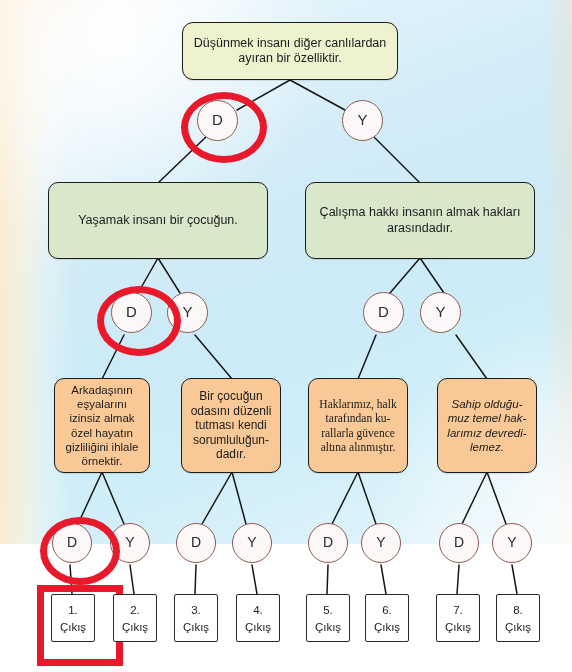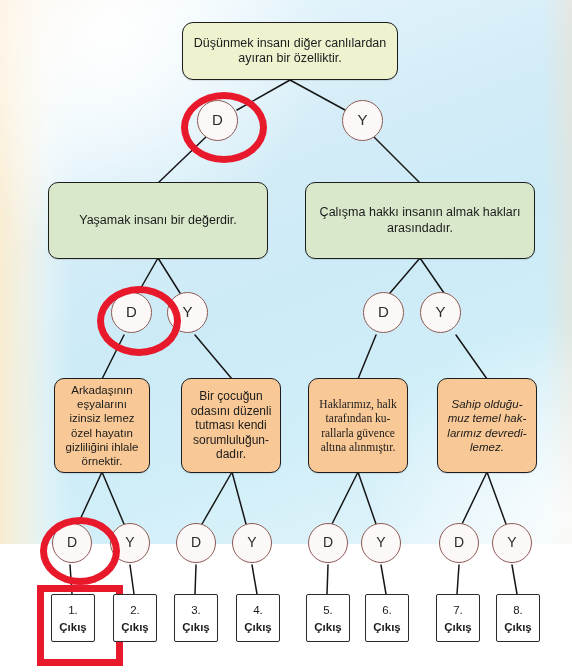--- a/index.html
+++ b/index.html
@@ -100,21 +100,21 @@
     border: 1.6px solid #2b2b2b;
     background: #ffffff;
     border-radius: 2px;
     flex-direction: column;
     font-size: 11.5px;
     color: #1b1b1b;
     line-height: 1.45;
     padding-top: 2px;
   }
   .exitbox .num { display:block; }
-  .exitbox .lbl { display:block;font-weight:bold; }
+  .exitbox .lbl { display:block; }
 
   
   .redrect {
     position: absolute;
     border: 7px solid #e8192b;
     background: transparent;
     z-index: 2;
   }
 </style>
 </head>
@@ -169,21 +169,21 @@
   <div class="node circle" style="left:197px; top:100px; width:41px; height:41px;">
     <span>D</span>
   </div>
   <div class="redring" style="left:181px; top:92px; width:72px; height:57px;"></div>
 
   <div class="node circle" style="left:342px; top:100px; width:41px; height:41px;">
     <span>Y</span>
   </div>
 
   <div class="node rbox level2" style="left:48px; top:182px; width:220px; height:77px; font-size:12.5px;">
-    <span>Yaşamak insanı bir değerdir.</span>
+    <span>Yaşamak insanı bir çocuğun.</span>
   </div>
 
   <div class="node rbox level2" style="left:305px; top:182px; width:230px; height:77px; font-size:12.5px;">
     <span>Çalışma hakkı insanın almak hakları arasındadır.</span>
   </div>
 
   <div class="node circle" style="left:111px; top:292px; width:41px; height:41px;">
     <span>D</span>
   </div>
   <div class="redring" style="left:97px; top:286px; width:70px; height:56px;"></div>
@@ -194,21 +194,21 @@
 
   <div class="node circle" style="left:363px; top:292px; width:41px; height:41px;">
     <span>D</span>
   </div>
 
   <div class="node circle" style="left:420px; top:292px; width:41px; height:41px;">
     <span>Y</span>
   </div>
 
   <div class="node rbox level3" style="left:54px; top:378px; width:96px; height:95px; font-size:11.5px;">
-    <span>Arkadaşının eşyalarını izinsiz lemez özel hayatın gizliliğini ihlale örnektir.</span>
+    <span>Arkadaşının eşyalarını izinsiz almak özel hayatın gizliliğini ihlale örnektir.</span>
   </div>
 
   <div class="node rbox level3" style="left:181px; top:378px; width:100px; height:95px; font-size:12px;">
     <span>Bir çocuğun odasını düzenli tutması kendi sorumluluğun­dadır.</span>
   </div>
 
   <div class="node rbox level3" style="left:308px; top:378px; width:100px; height:95px; font-size:11.5px;font-family:Liberation Serif, serif;">
     <span>Haklarımız, halk tarafından ku­rallarla güvence altına alınmıştır.</span>
   </div>
 

